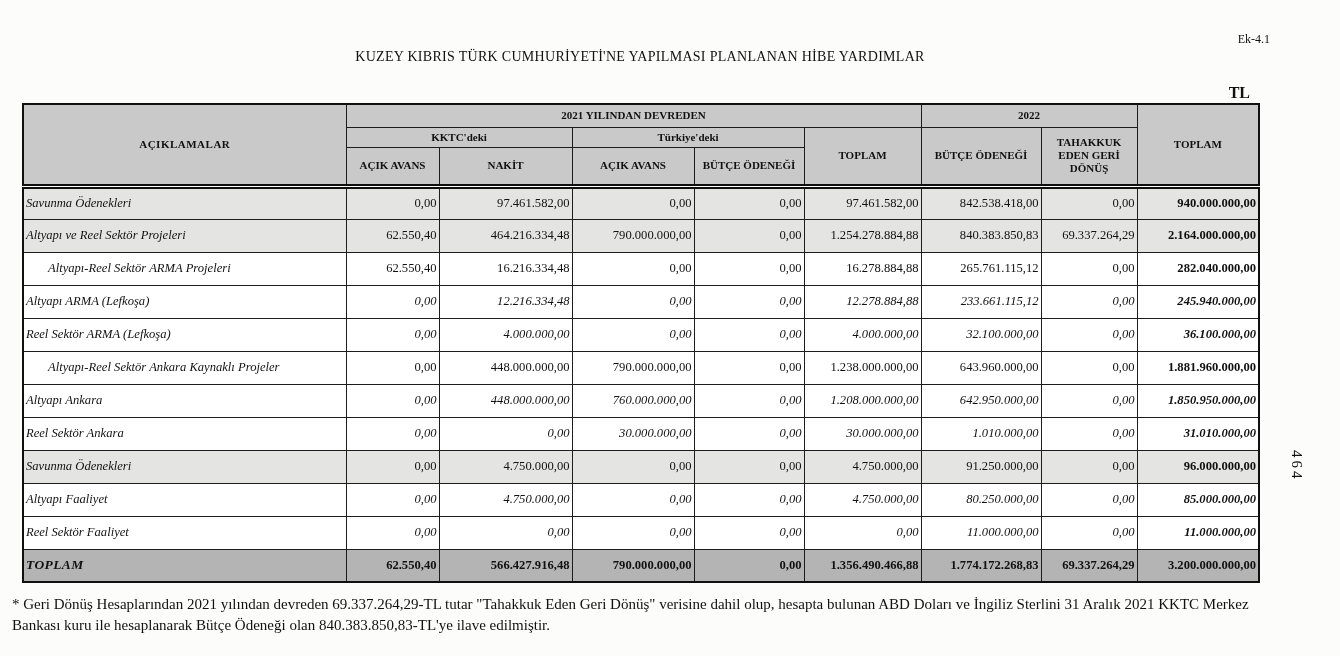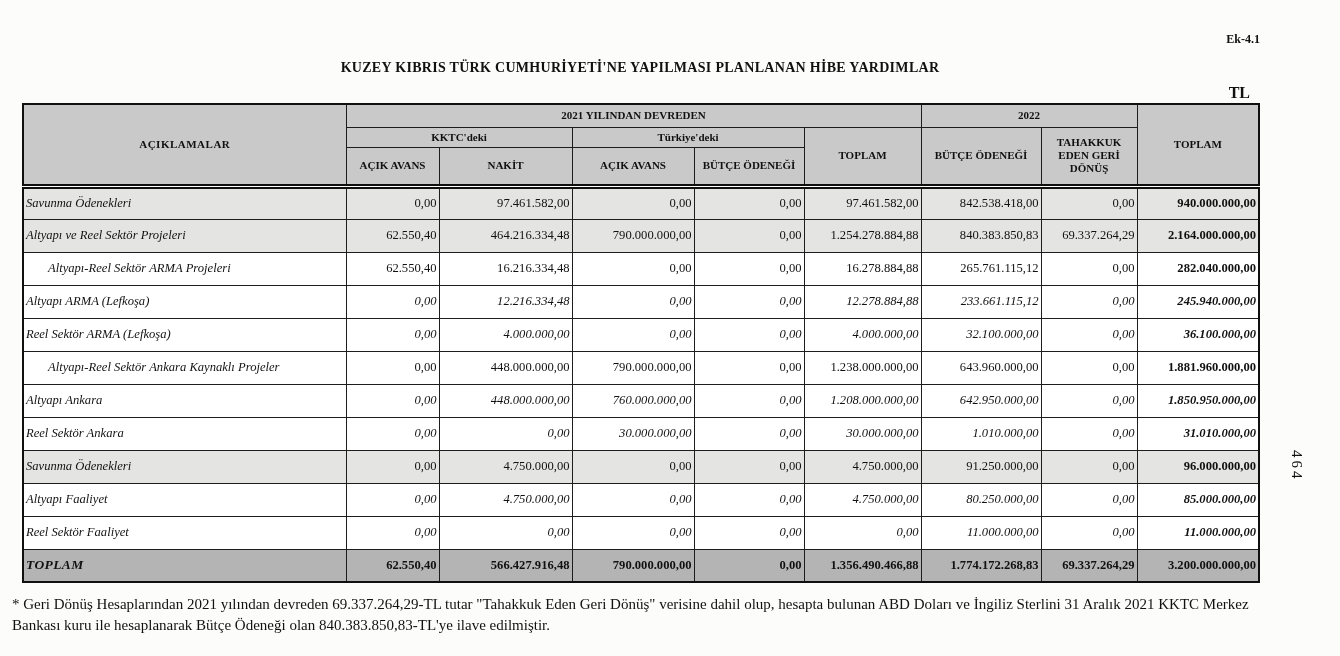--- a/index.html
+++ b/index.html
@@ -3,22 +3,22 @@
 <meta charset="utf-8">
 <style>
   html,body { margin:0; padding:0; background:#ffffff; }
   .page {
     position:relative; width:1340px; height:656px; overflow:hidden;
     background:#fcfcfb; color:#111;
     font-family:"Liberation Serif","DejaVu Serif",serif;
   }
   .title-block { position:absolute; top:46px; left:22px; width:1236px; text-align:center; }
   .title-l1 { font-size:14px; font-weight:bold; letter-spacing:0.3px; }
-  .title-l2 { font-size:14px; font-weight:bold; letter-spacing:0.3px; margin-top:14px; }
-  .ek-label { position:absolute; top:32px; right:80px; font-size:12px; font-weight:bold; }
+  .title-l2 { font-size:14px; font-weight:normal; letter-spacing:0.3px; margin-top:3px; }
+  .ek-label { position:absolute; top:32px; right:70px; font-size:12px; font-weight:normal; }
   .tl-label { position:absolute; top:84px; right:90px; font-size:16px; font-weight:bold; }
 
   table.grants {
     position:absolute; top:103px; left:22px; width:1236px;
     border-collapse:collapse; table-layout:fixed; background:#fff;
     border:2.6px solid #101010;
   }
   .grants th, .grants td { border:1.4px solid #1d1d1d; overflow:hidden; }
   .grants thead { border-bottom:5px double #101010; }
   .grants thead th {

